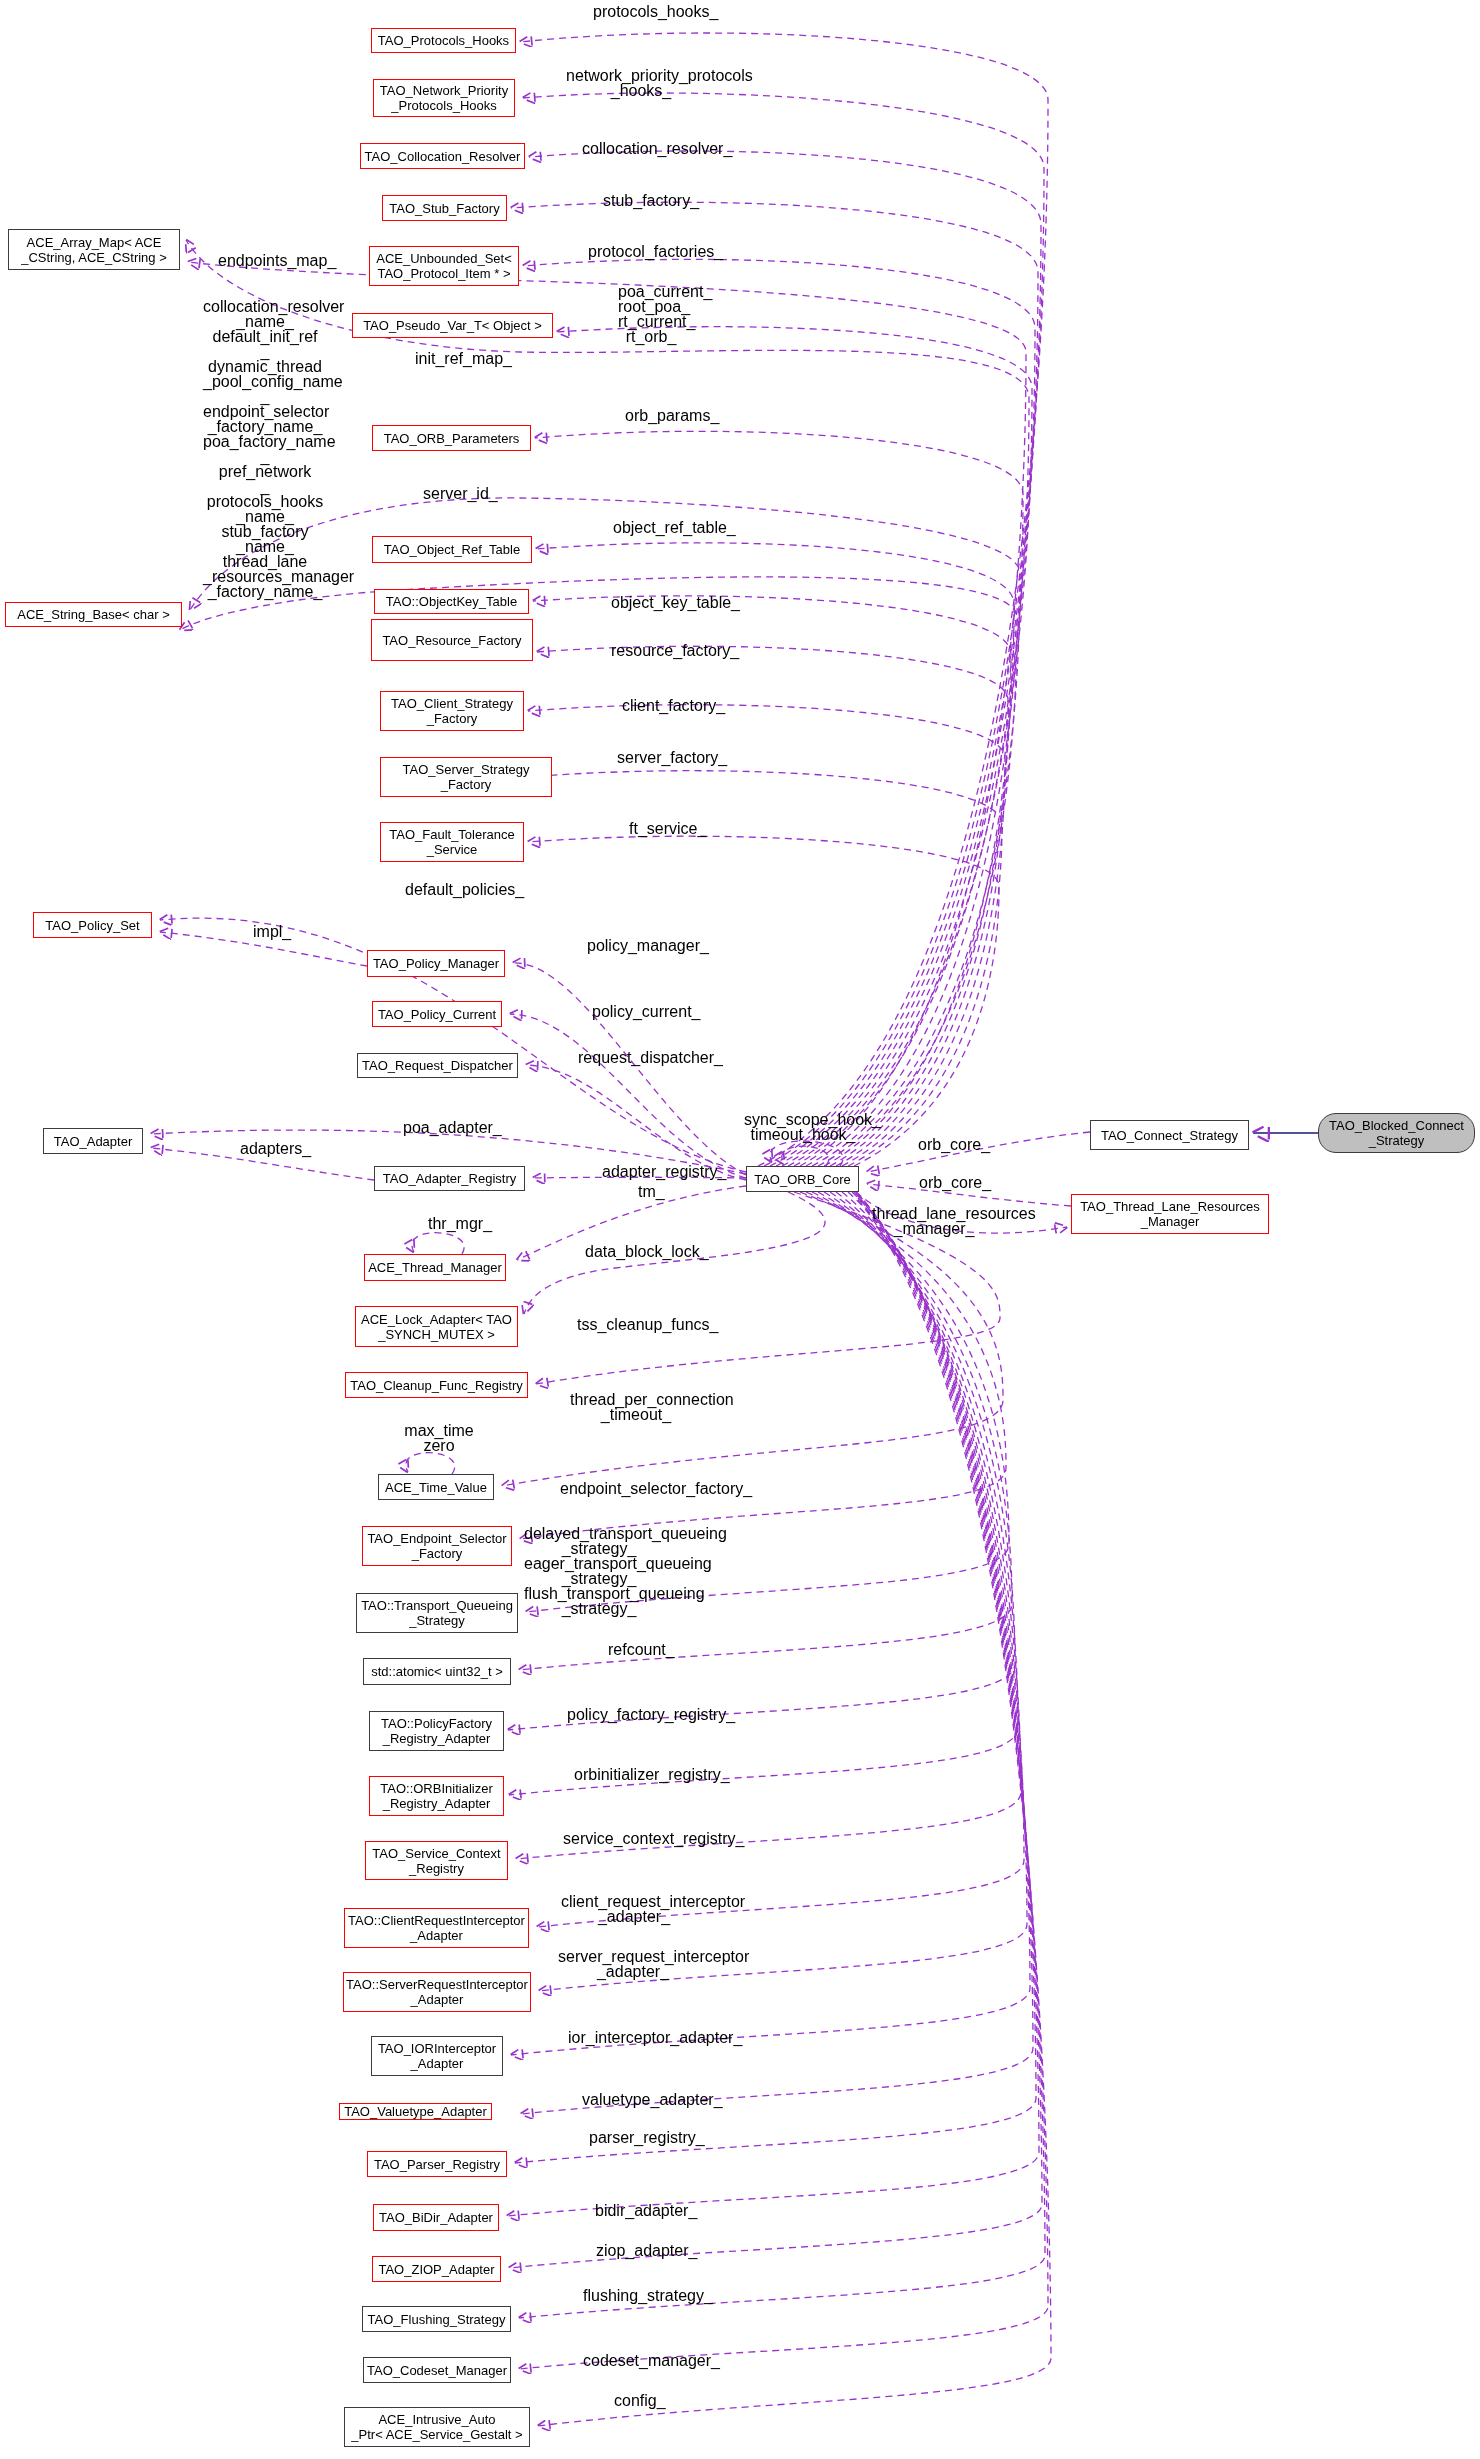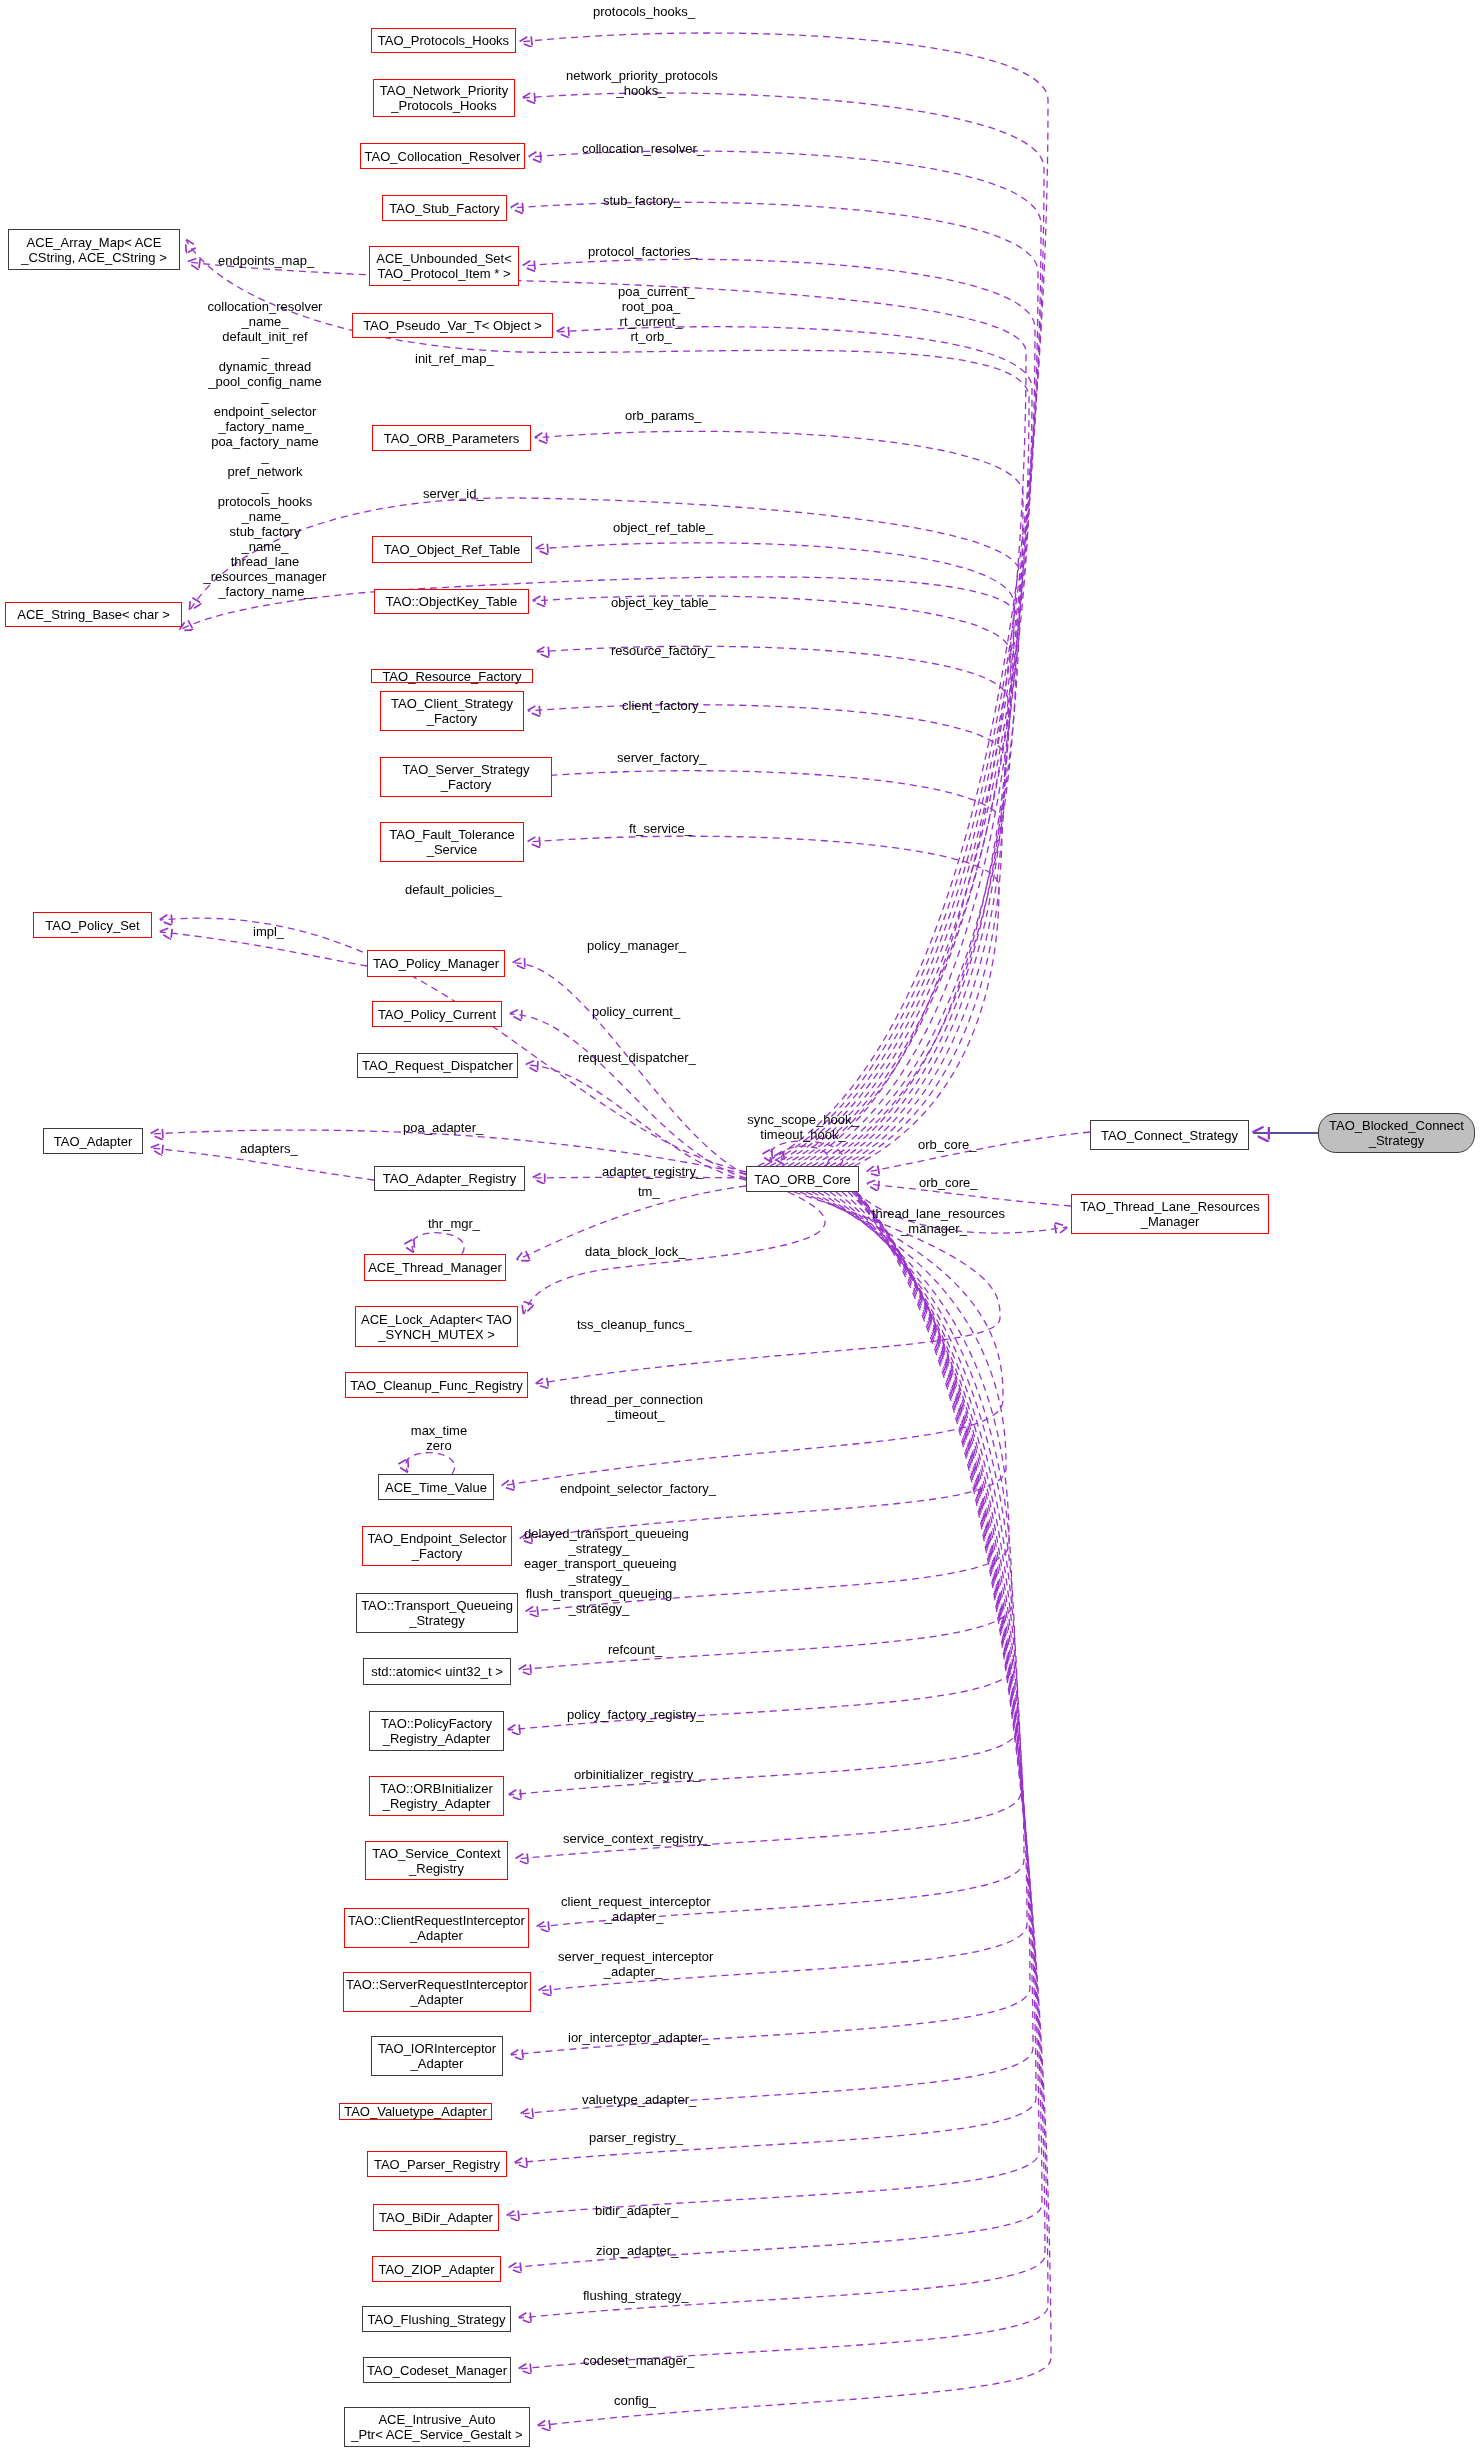--- a/index.html
+++ b/index.html
@@ -12,21 +12,21 @@
   .edges path.solid { stroke:#191970; stroke-width:1.6; stroke-dasharray:none; }
   .box {
     position:absolute; background:#ffffff; border:1px solid #3c3c3c;
     display:flex; align-items:center; justify-content:center;
     font-size:13px; line-height:15px; text-align:center; white-space:pre-line;
     box-sizing:border-box; padding:1px 3px; cursor:pointer;
   }
   .box.red { border-color:#ff0000; }
   .box.current { background:#bfbfbf; border-color:#3c3c3c; cursor:default;border-radius:18px; }
   .elabel {
-    position:absolute; font-size:13px; line-height:15px; white-space:pre-line;
+    position:absolute; font-size:16px; line-height:15px; white-space:pre-line;
   }
   .elabel.c { text-align:center; }
 </style>
 </head>
 <body>
 
 <div class="canvas">
 
   <svg class="edges" width="1480" height="2459" viewBox="0 0 1480 2459">
     <defs>
@@ -103,21 +103,21 @@
   <div class="box red" style="left:382px;top:195px;width:125px;height:26px">TAO_Stub_Factory</div>
   <div class="box red" style="left:369px;top:246px;width:150px;height:40px">ACE_Unbounded_Set&lt;
 TAO_Protocol_Item * &gt;</div>
   <div class="box red" style="left:352px;top:313px;width:201px;height:25px">TAO_Pseudo_Var_T&lt; Object &gt;</div>
   <div class="box" style="left:8px;top:229px;width:172px;height:41px">ACE_Array_Map&lt; ACE
 _CString, ACE_CString &gt;</div>
   <div class="box red" style="left:372px;top:425px;width:159px;height:26px">TAO_ORB_Parameters</div>
   <div class="box red" style="left:372px;top:536px;width:160px;height:27px">TAO_Object_Ref_Table</div>
   <div class="box red" style="left:5px;top:602px;width:177px;height:25px">ACE_String_Base&lt; char &gt;</div>
   <div class="box red" style="left:374px;top:589px;width:155px;height:25px">TAO::ObjectKey_Table</div>
-  <div class="box red" style="left:371px;top:669px;width:162px;height:14px">TAO_Resource_Factory</div>
+  <div class="box red" style="left:371px;top:619px;width:162px;height:42px">TAO_Resource_Factory</div>
   <div class="box red" style="left:380px;top:691px;width:144px;height:40px">TAO_Client_Strategy
 _Factory</div>
   <div class="box red" style="left:380px;top:757px;width:172px;height:40px">TAO_Server_Strategy
 _Factory</div>
   <div class="box red" style="left:380px;top:822px;width:144px;height:40px">TAO_Fault_Tolerance
 _Service</div>
   <div class="box red" style="left:33px;top:912px;width:119px;height:26px">TAO_Policy_Set</div>
   <div class="box red" style="left:367px;top:950px;width:138px;height:27px">TAO_Policy_Manager</div>
   <div class="box red" style="left:372px;top:1001px;width:130px;height:26px">TAO_Policy_Current</div>
   <div class="box" style="left:357px;top:1053px;width:161px;height:25px">TAO_Request_Dispatcher</div>

